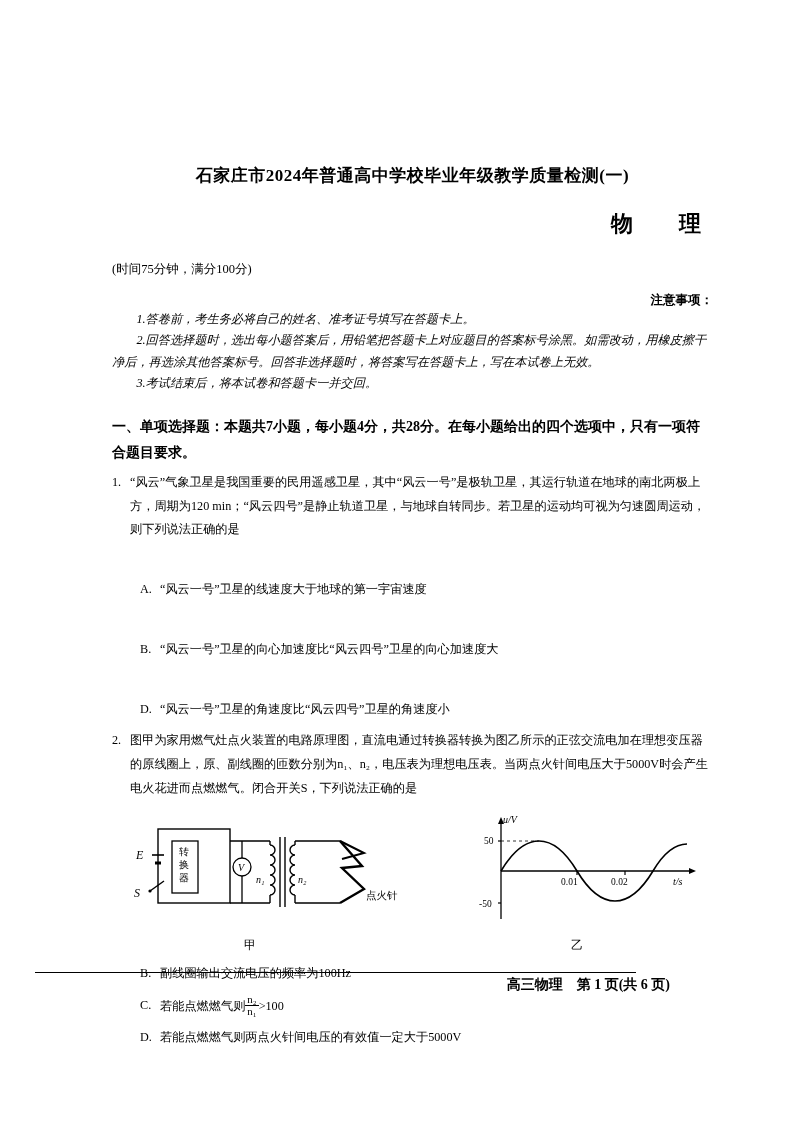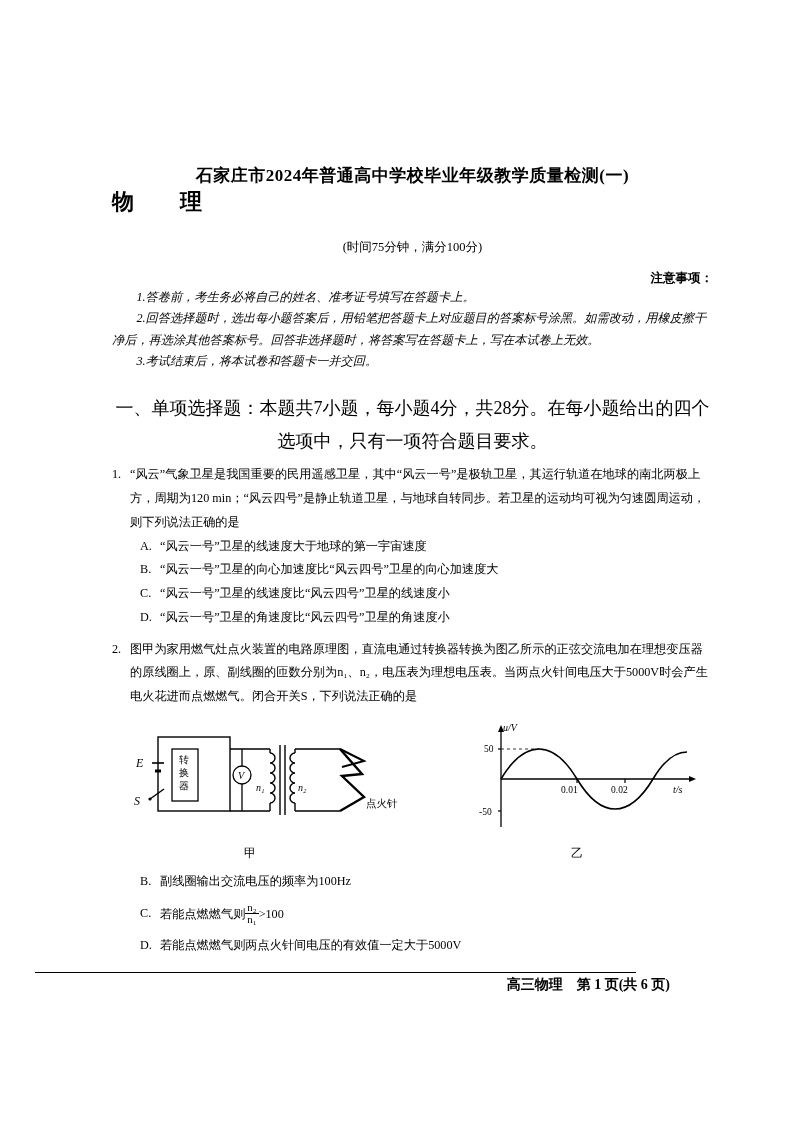--- a/index.html
+++ b/index.html
@@ -25,66 +25,66 @@
   }
   .title {
     text-align: center;
     font-weight: bold;
     font-size: 17px;
     margin-top: 160px;
     letter-spacing: 0.5px;
     font-family: "Liberation Serif", "DejaVu Serif", serif;
   }
   .subject {
-    text-align: left;
+    text-align: right;
     font-weight: bold;
     font-size: 22px;
     letter-spacing: 12px;
+    margin-top: 22px;
   }
   .timeline {
-    text-align: center;
     font-size: 12.5px;
     margin-top: 22px;
   }
   .notice-head {
     font-weight: bold;
     font-size: 12.5px;
     margin-top: 14px;
     text-align: right;
   }
   .notice-item {
     font-size: 12.2px;
     line-height: 1.75;
     text-indent: 2em;
     font-style: italic;
   }
   .section-head {
-    font-size: 18px;
-    font-weight: normal;
+    font-size: 14px;
+    font-weight: bold;
     margin-top: 20px;
     line-height: 1.8;
-    text-align: center;
   }
   .q {
     font-size: 12.2px;
     line-height: 1.95;
     margin-top: 6px;
     display: flex;
   }
   .q-num {
     width: 18px;
     flex: 0 0 18px;
   }
   .q-body {
     flex: 1;
   }
   .opt {
     font-size: 12.2px;
     line-height: 1.95;
     margin-left: 28px;
+    margin-top: 36px;
   }
   .opt .lbl {
     display: inline-block;
     width: 20px;
   }
   .figure-wrap {
     margin-top: 10px;
     display: flex;
     justify-content: space-between;
     align-items: flex-start;
@@ -157,23 +157,20 @@
     <div class="q-num">1.</div>
     <div class="q-body">“风云”气象卫星是我国重要的民用遥感卫星，其中“风云一号”是极轨卫星，其运行轨道在地球的南北两极上方，周期为120 min；“风云四号”是静止轨道卫星，与地球自转同步。若卫星的运动均可视为匀速圆周运动，则下列说法正确的是</div>
   </div>
   <div class="opt">
     <span class="lbl">A.</span><span>“风云一号”卫星的线速度大于地球的第一宇宙速度</span>
   </div>
   <div class="opt">
     <span class="lbl">B.</span><span>“风云一号”卫星的向心加速度比“风云四号”卫星的向心加速度大</span>
   </div>
   <div class="opt">
-    <span class="lbl">C.</span><span>“风云一号”卫星的线速度比“风云四号”卫星的线速度小</span>
-  </div>
-  <div class="opt">
     <span class="lbl">D.</span><span>“风云一号”卫星的角速度比“风云四号”卫星的角速度小</span>
   </div>
 
   <div class="q" style="margin-top:8px;">
     <div class="q-num">2.</div>
     <div class="q-body">图甲为家用燃气灶点火装置的电路原理图，直流电通过转换器转换为图乙所示的正弦交流电加在理想变压器的原线圈上，原、副线圈的匝数分别为n₁、n₂，电压表为理想电压表。当两点火针间电压大于5000V时会产生电火花进而点燃燃气。闭合开关S，下列说法正确的是</div>
   </div>
 
   <div class="figure-wrap">
 

